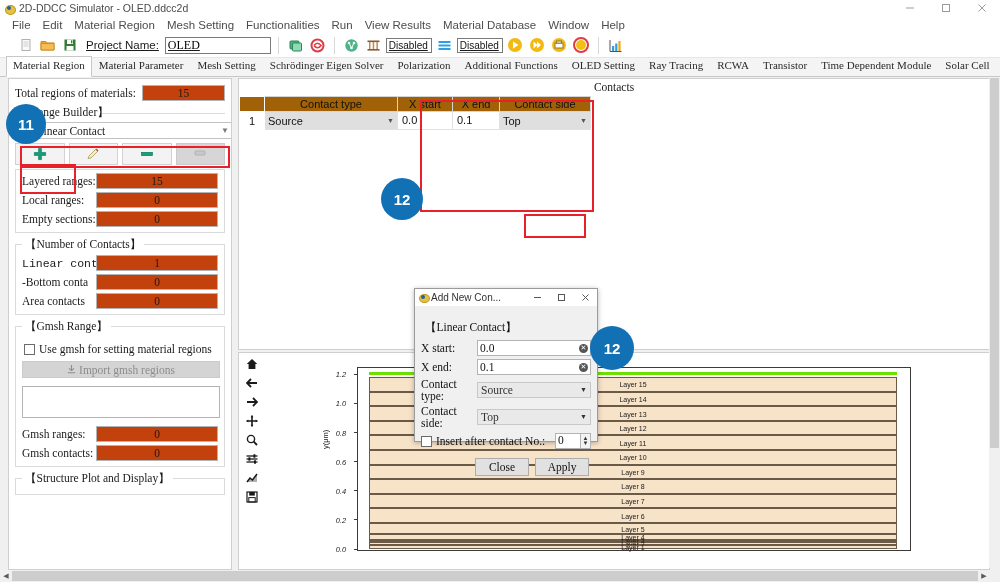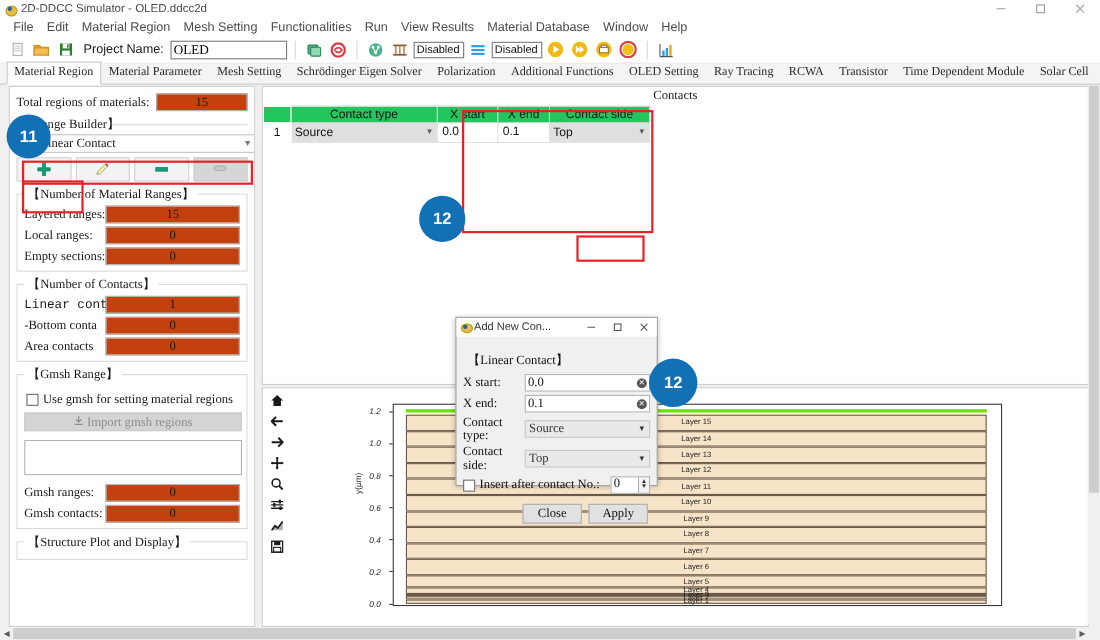--- a/index.html
+++ b/index.html
@@ -23,21 +23,21 @@
   .winbtn{width:36px;height:16px;display:flex;align-items:center;justify-content:center;
           color:#9a9a9a;font-size:11px;line-height:1;}
   .winbtn svg{display:block;}
 
   
   .menubar{height:16px;background:#ffffff;display:flex;align-items:center;padding-left:6px;}
   .menu-item{font-size:11.5px;color:#4d4d4d;padding:0 6px;line-height:16px;white-space:nowrap;}
 
   
   .toolbar{height:24px;background:#ffffff;display:flex;align-items:center;
-           padding-left:6px;gap:3px;border-bottom:1px solid #e6e6e6;}
+           padding-left:16px;gap:3px;border-bottom:1px solid #e6e6e6;text-decoration:underline;}
   .tbsep{width:1px;height:17px;background:#d8d8d8;margin:0 4px;}
   .tbtn{width:19px;height:19px;display:flex;align-items:center;justify-content:center;position:relative;}
   .proj-label{font-size:11.5px;color:#1a1a1a;margin:0 3px 0 4px;white-space:nowrap;}
   .proj-input{width:100px;height:15px;border:1px solid #7a7a7a;background:#fff;
               font-family:"Liberation Serif",serif;font-size:12px;padding:0 2px;color:#000;
               line-height:15px;}
   .disabled-box{border:1px solid #7a7a7a;background:#fff;font-size:10px;
                 padding:0 2px;height:13px;line-height:13px;width:40px;overflow:hidden;
                 white-space:nowrap;color:#111;}
 
@@ -91,21 +91,21 @@
          display:flex;align-items:center;justify-content:center;
          font-family:"Liberation Sans",sans-serif;font-weight:bold;z-index:60;}
 
   
   .rightpanel{position:absolute;left:238px;top:0px;width:752px;height:490px;}
   .contacts-card{position:absolute;left:0;top:0;width:750px;height:270px;
                  background:#ffffff;border:1px solid #cfcfcf;}
   .contacts-title{text-align:center;font-family:"Liberation Serif",serif;
                   font-size:11.5px;color:#1a1a1a;padding-top:2px;}
   table.ctbl{border-collapse:collapse;margin-top:3px;font-size:11px;}
-  table.ctbl th{background:#22c55e;border:1px solid #d4d4d4;font-weight:normal;
+  table.ctbl th{background:#a16207;border:1px solid #d4d4d4;font-weight:normal;
                 padding:1px 6px;color:#111;font-family:"Liberation Sans",sans-serif;font-size:11px;}
   table.ctbl td{border:1px solid #e2e2e2;padding:0;height:17px;}
   .rowhdr{width:12px;background:#fff;border:1px solid #fff !important;text-align:center;
           color:#111;font-size:11px;}
   .cellcombo{background:#dfdfdf;border:none;height:17px;display:flex;align-items:center;
              justify-content:space-between;padding:0 3px;font-size:11px;color:#111;}
   .cellplain{padding:0 4px;line-height:17px;font-size:11px;color:#111;background:#fff;}
 
   
   .plotcard{position:absolute;left:0;top:274px;width:750px;height:216px;
@@ -366,21 +366,20 @@
               </svg>
           </div>
           <div class="iconbtn dis">
             <svg width="14" height="12" viewBox="0 0 14 12">
                 <rect x="2" y="3" width="10" height="4" rx="1" fill="#c9c9c9" stroke="#b2b2b2"></rect>
               </svg>
           </div>
         </div>
 
         <fieldset class="grp">
-          <legend>【Number of Material Ranges】</legend>
           <div class="row">
             <label style="width:74px;">Layered ranges:</label>
             <div class="field" style="flex:1;">15</div>
           </div>
           <div class="row">
             <label style="width:74px;">Local ranges:</label>
             <div class="field" style="flex:1;">0</div>
           </div>
           <div class="row" style="margin-bottom:0;">
             <label style="width:74px;">Empty sections:</label>

